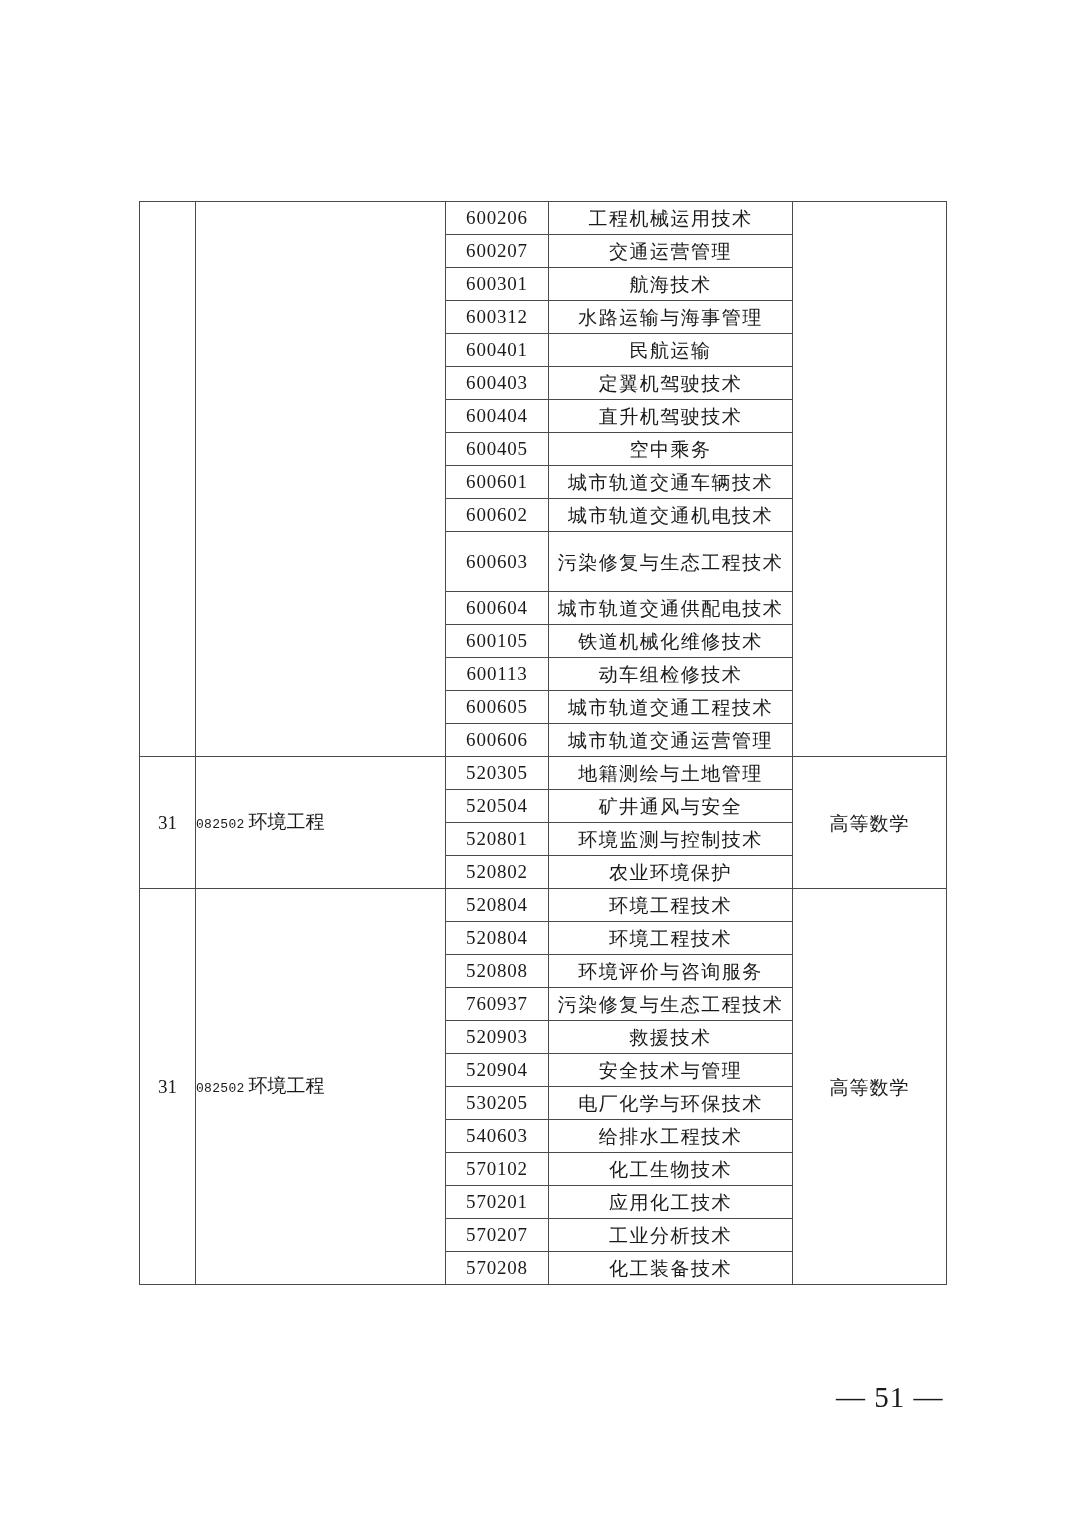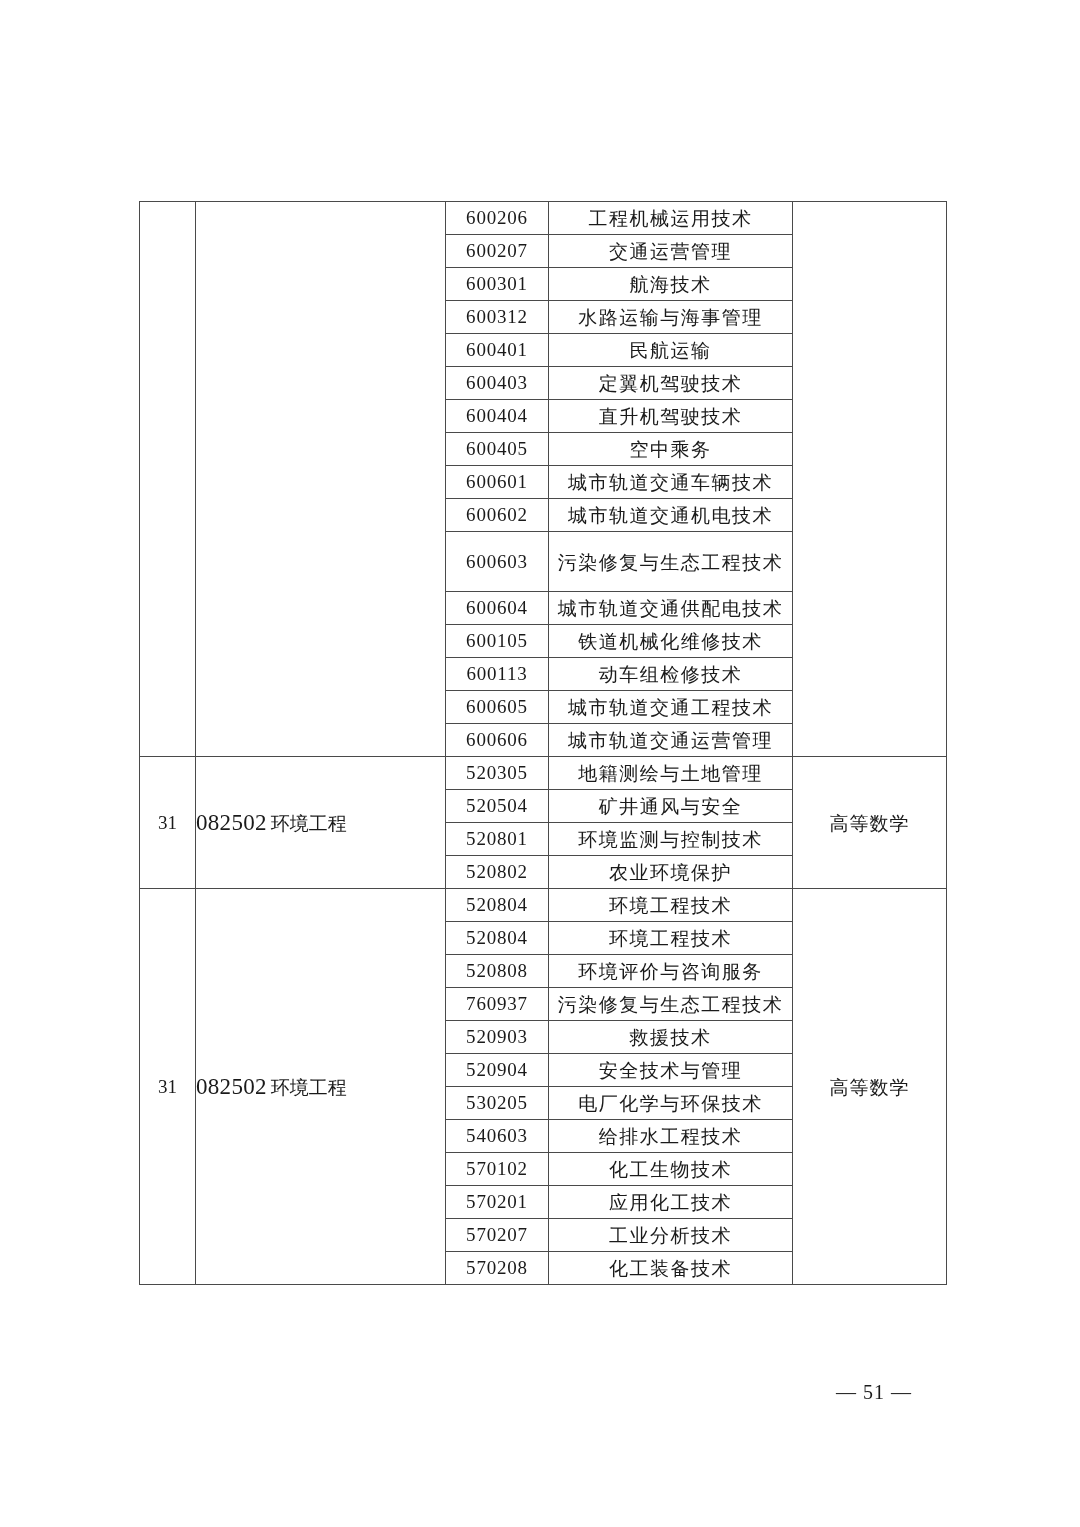--- a/index.html
+++ b/index.html
@@ -21,31 +21,31 @@
     line-height: 26px;
     vertical-align: middle;
   }
   col.c-num { width: 56px; }
   col.c-major { width: 250px; }
   col.c-code { width: 103px; }
   col.c-name { width: 244px; }
   col.c-exam { width: 154px; }
   td.cell-num { text-align: center; font-family: Liberation Serif, serif; font-size: 19px; }
   td.cell-major { text-align: left; padding-left: 2px; }
-  td.cell-major .mcode { font-family: Liberation Serif, serif; font-size: 23px; letter-spacing: 0.3px; }
+  td.cell-major .mcode { font-family: Liberation Mono, monospace; font-size: 13px; letter-spacing: 0.3px; }
   td.cell-major .mname { margin-left: 4px; }
   td.cell-code { text-align: center; font-family: "Liberation Serif", serif; font-size: 19px; letter-spacing: 0.8px; }
   td.cell-name { text-align: center; padding-left: 2px; letter-spacing: 1.5px; }
   td.cell-exam { text-align: center; letter-spacing: 1px; }
   tr.r { height: 33px; }
   tr.r-tall { height: 60px; margin-top: 12px; }
   tr.r-tall td.cell-name { line-height: 26px; }
   .page-number {
     position: absolute; left: 836px; top: 1365px;
-    font-family: "Liberation Serif", serif; font-size: 20px; color: #1a1a1a;
+    font-family: "Liberation Serif", serif; font-size: 29px; color: #1a1a1a;
     letter-spacing: 1px;
   }
 </style>
 </head>
 <body>
 
 <div class="page">
   <table class="major-table">
     <colgroup>
       <col class="c-num">

